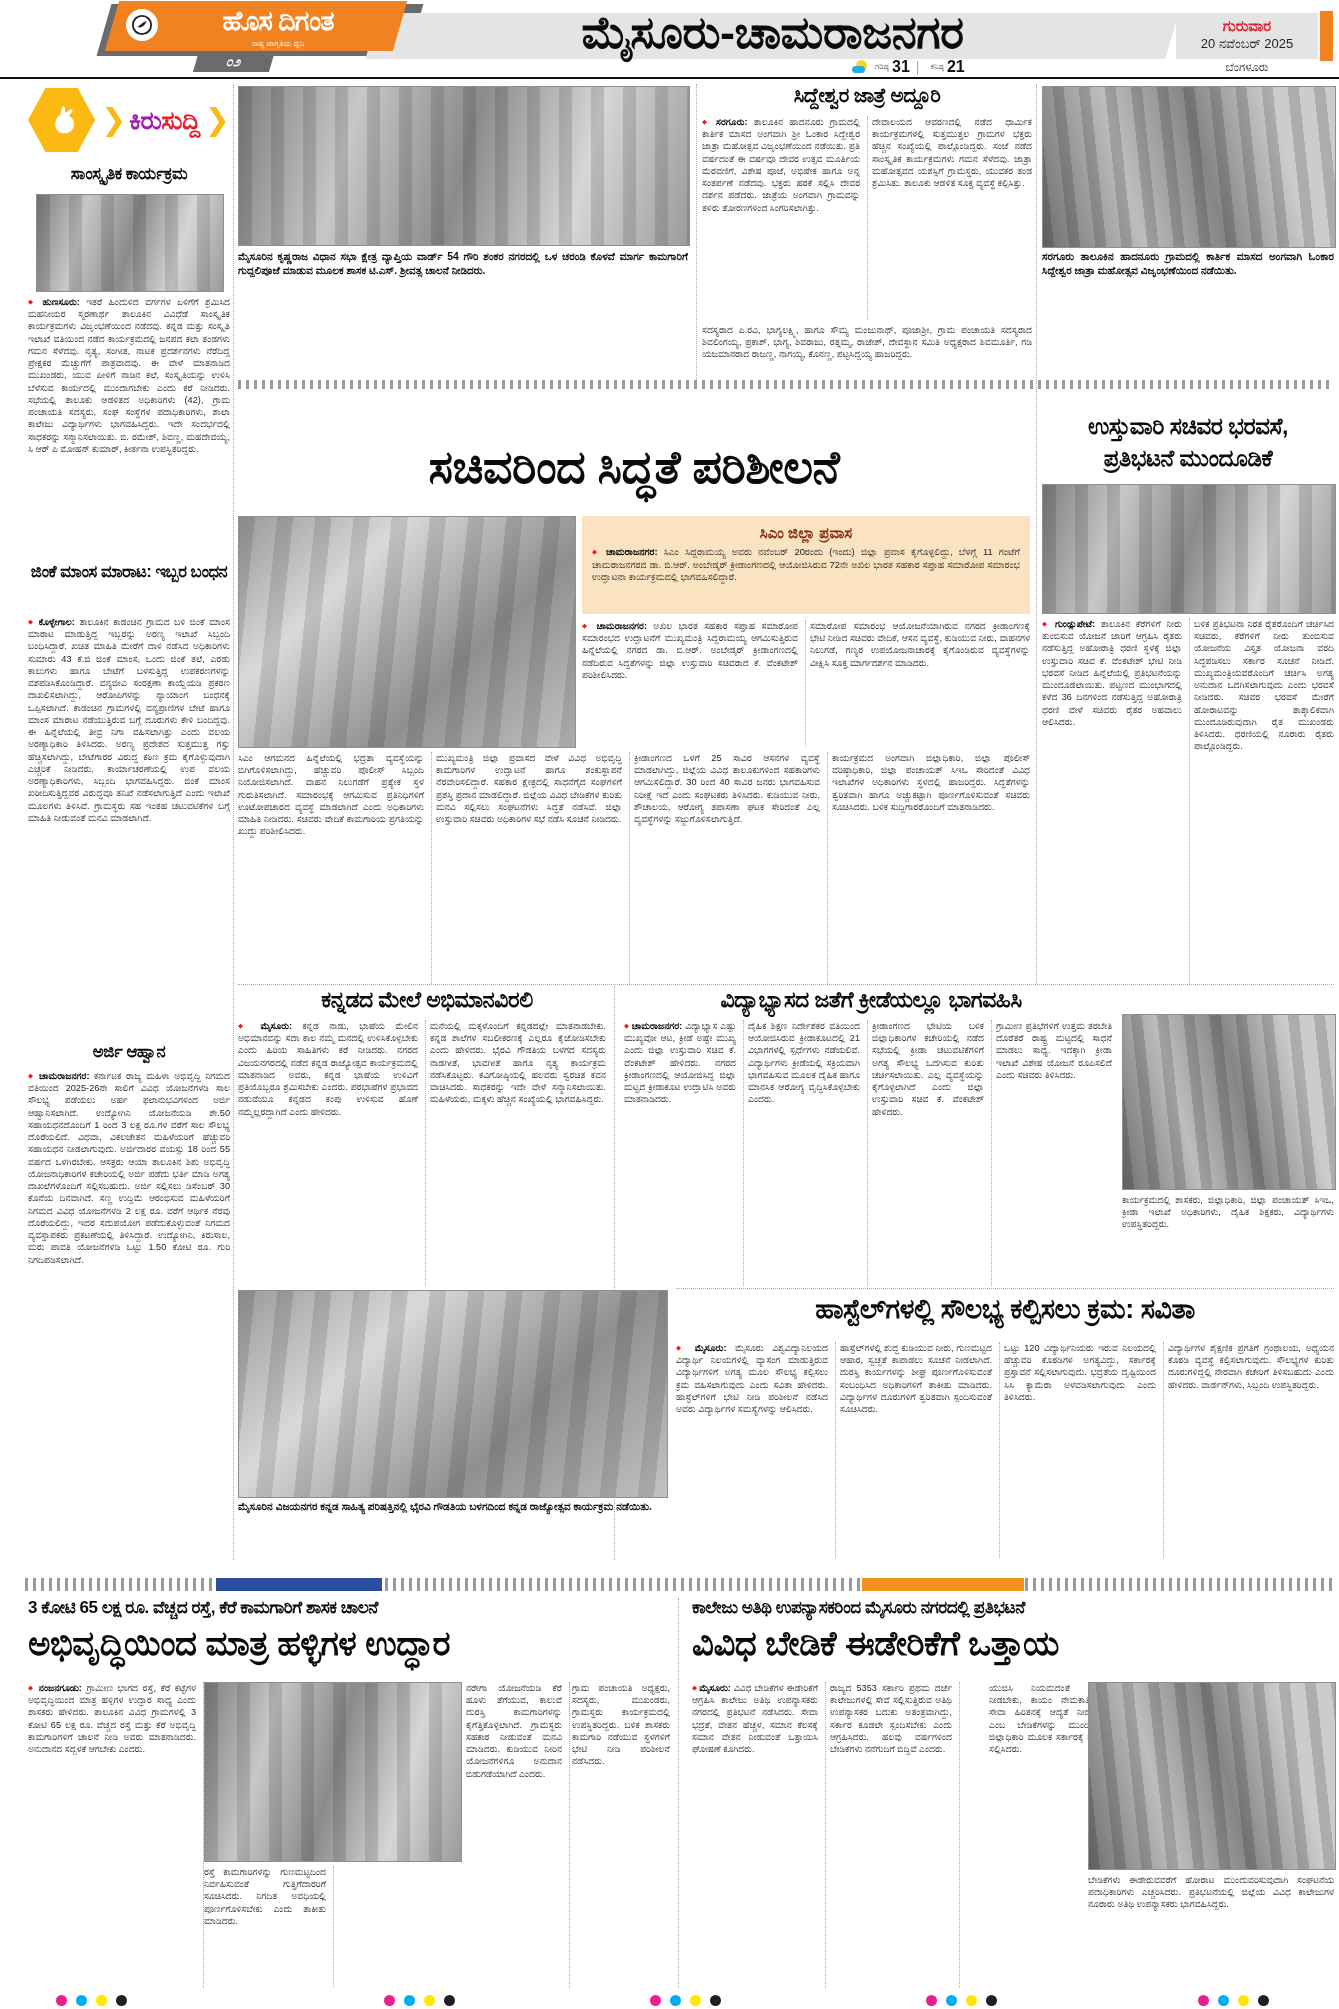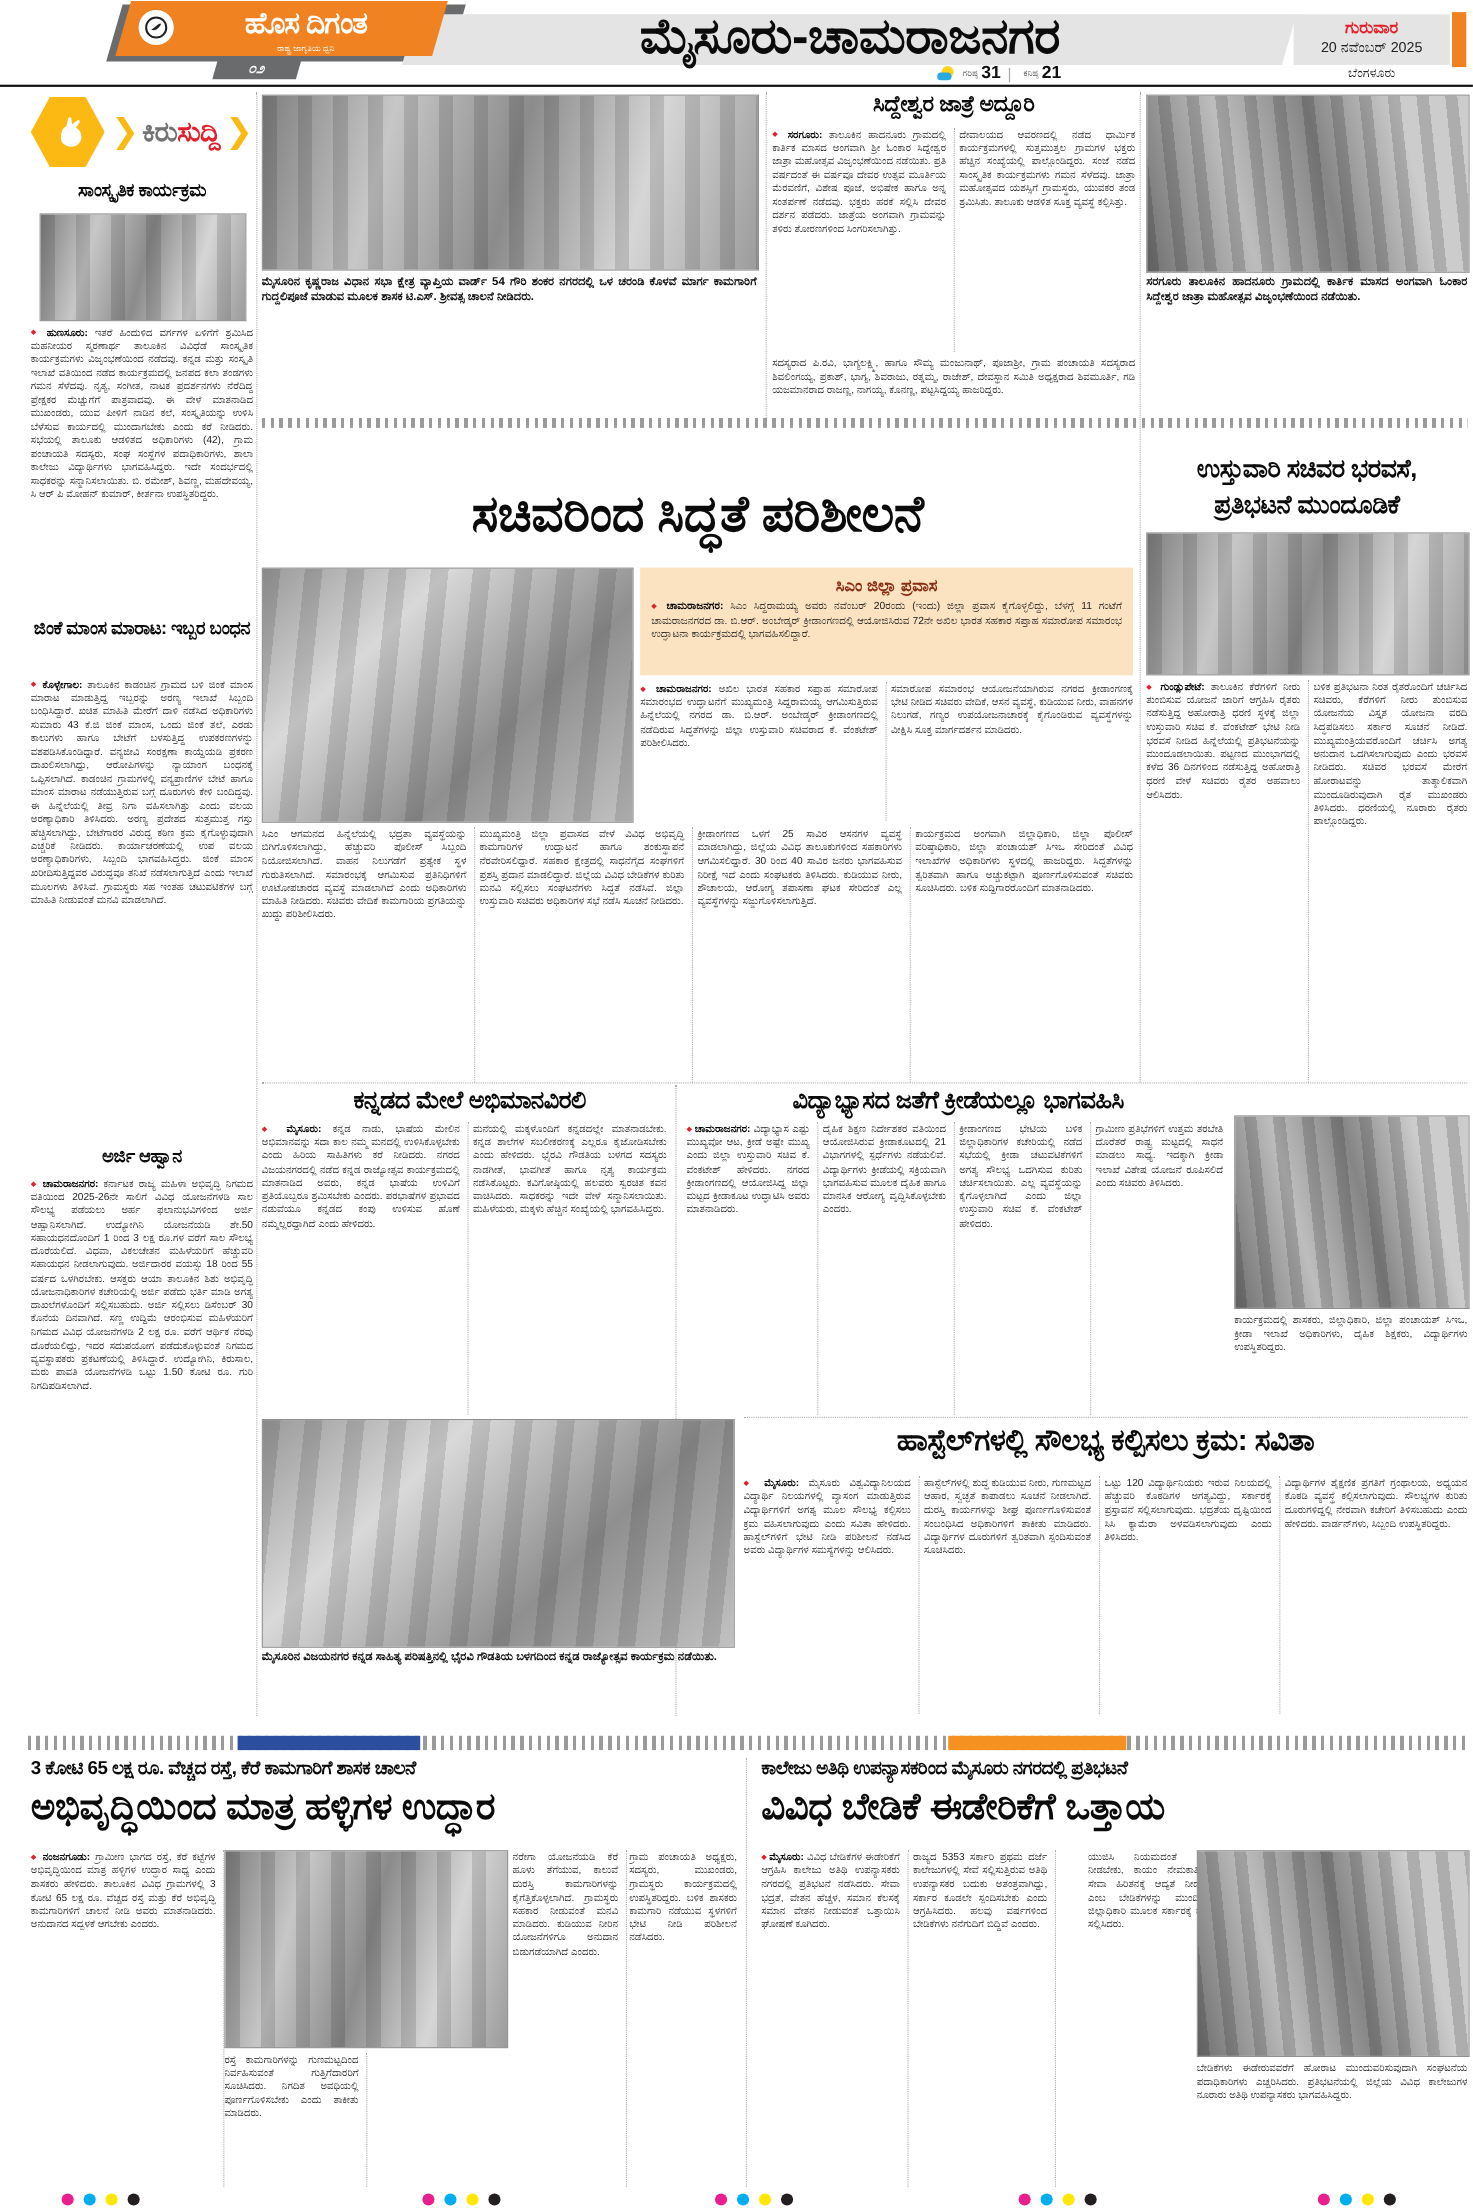--- a/index.html
+++ b/index.html
@@ -78,21 +78,21 @@
   <div class="abs" style="left:0;top:77px;width:1339px;height:2px;background:#111"></div>
 
   <div class="abs" style="left:28px;top:86px;width:202px;height:68px;display:flex;align-items:center">
     <div class="hex">
       <svg width="40" height="40" viewBox="0 0 24 24">
           <path d="M8 15c0-3.2 1-5.2 3-6.2l1-4.2c.2-.9 1.5-.9 1.7 0l.4 3.2 2.9-2.1c.8-.6 1.8.4 1.2 1.2l-2 2.6c2 1 3 3 3 5.2 0 3.1-2.5 5.3-5.6 5.3S8 18.2 8 15z" fill="#fff"></path>
         </svg>
     </div>
     <span class="chev" style="margin:0 3px 0 6px">❯</span>
     <span class="badge-title">
-      <span style="color:#737373">ಕಿರು</span><span style="color:#e3202a">ಸುದ್ದಿ</span>
+      <span style="color:#a21caf">ಕಿರು</span><span style="color:#e3202a">ಸುದ್ದಿ</span>
     </span>
     <span class="chev" style="margin-left:5px">❯</span>
   </div>
 
   <div class="abs ctr hl" style="left:28px;top:164px;width:202px;height:24px;font-size:16.5px">ಸಾಂಸ್ಕೃತಿಕ ಕಾರ್ಯಕ್ರಮ</div>
   <div class="abs photo" style="left:36px;top:194px;width:186px;height:96px"></div>
   <div class="abs col" style="left:28px;top:296px;width:202px;height:262px">
     <b class="dl">ಹುಣಸೂರು:</b>
     <span>ಇತರೆ ಹಿಂದುಳಿದ ವರ್ಗಗಳ ಏಳಿಗೆಗೆ ಶ್ರಮಿಸಿದ ಮಹನೀಯರ ಸ್ಮರಣಾರ್ಥ ತಾಲೂಕಿನ ವಿವಿಧೆಡೆ ಸಾಂಸ್ಕೃತಿಕ ಕಾರ್ಯಕ್ರಮಗಳು ವಿಜೃಂಭಣೆಯಿಂದ ನಡೆದವು. ಕನ್ನಡ ಮತ್ತು ಸಂಸ್ಕೃತಿ ಇಲಾಖೆ ವತಿಯಿಂದ ನಡೆದ ಕಾರ್ಯಕ್ರಮದಲ್ಲಿ ಜನಪದ ಕಲಾ ತಂಡಗಳು ಗಮನ ಸೆಳೆದವು. ನೃತ್ಯ, ಸಂಗೀತ, ನಾಟಕ ಪ್ರದರ್ಶನಗಳು ನೆರೆದಿದ್ದ ಪ್ರೇಕ್ಷಕರ ಮೆಚ್ಚುಗೆಗೆ ಪಾತ್ರವಾದವು. ಈ ವೇಳೆ ಮಾತನಾಡಿದ ಮುಖಂಡರು, ಯುವ ಪೀಳಿಗೆ ನಾಡಿನ ಕಲೆ, ಸಂಸ್ಕೃತಿಯನ್ನು ಉಳಿಸಿ ಬೆಳೆಸುವ ಕಾರ್ಯದಲ್ಲಿ ಮುಂದಾಗಬೇಕು ಎಂದು ಕರೆ ನೀಡಿದರು. ಸಭೆಯಲ್ಲಿ ತಾಲೂಕು ಆಡಳಿತದ ಅಧಿಕಾರಿಗಳು (42), ಗ್ರಾಮ ಪಂಚಾಯತಿ ಸದಸ್ಯರು, ಸಂಘ ಸಂಸ್ಥೆಗಳ ಪದಾಧಿಕಾರಿಗಳು, ಶಾಲಾ ಕಾಲೇಜು ವಿದ್ಯಾರ್ಥಿಗಳು ಭಾಗವಹಿಸಿದ್ದರು. ಇದೇ ಸಂದರ್ಭದಲ್ಲಿ ಸಾಧಕರನ್ನು ಸನ್ಮಾನಿಸಲಾಯಿತು. ಬಿ. ರಮೇಶ್, ಶಿವಣ್ಣ, ಮಹದೇವಯ್ಯ, ಸಿ ಆರ್ ಪಿ ಮೋಹನ್ ಕುಮಾರ್, ಕೀರ್ತನಾ ಉಪಸ್ಥಿತರಿದ್ದರು.</span>
   </div>

